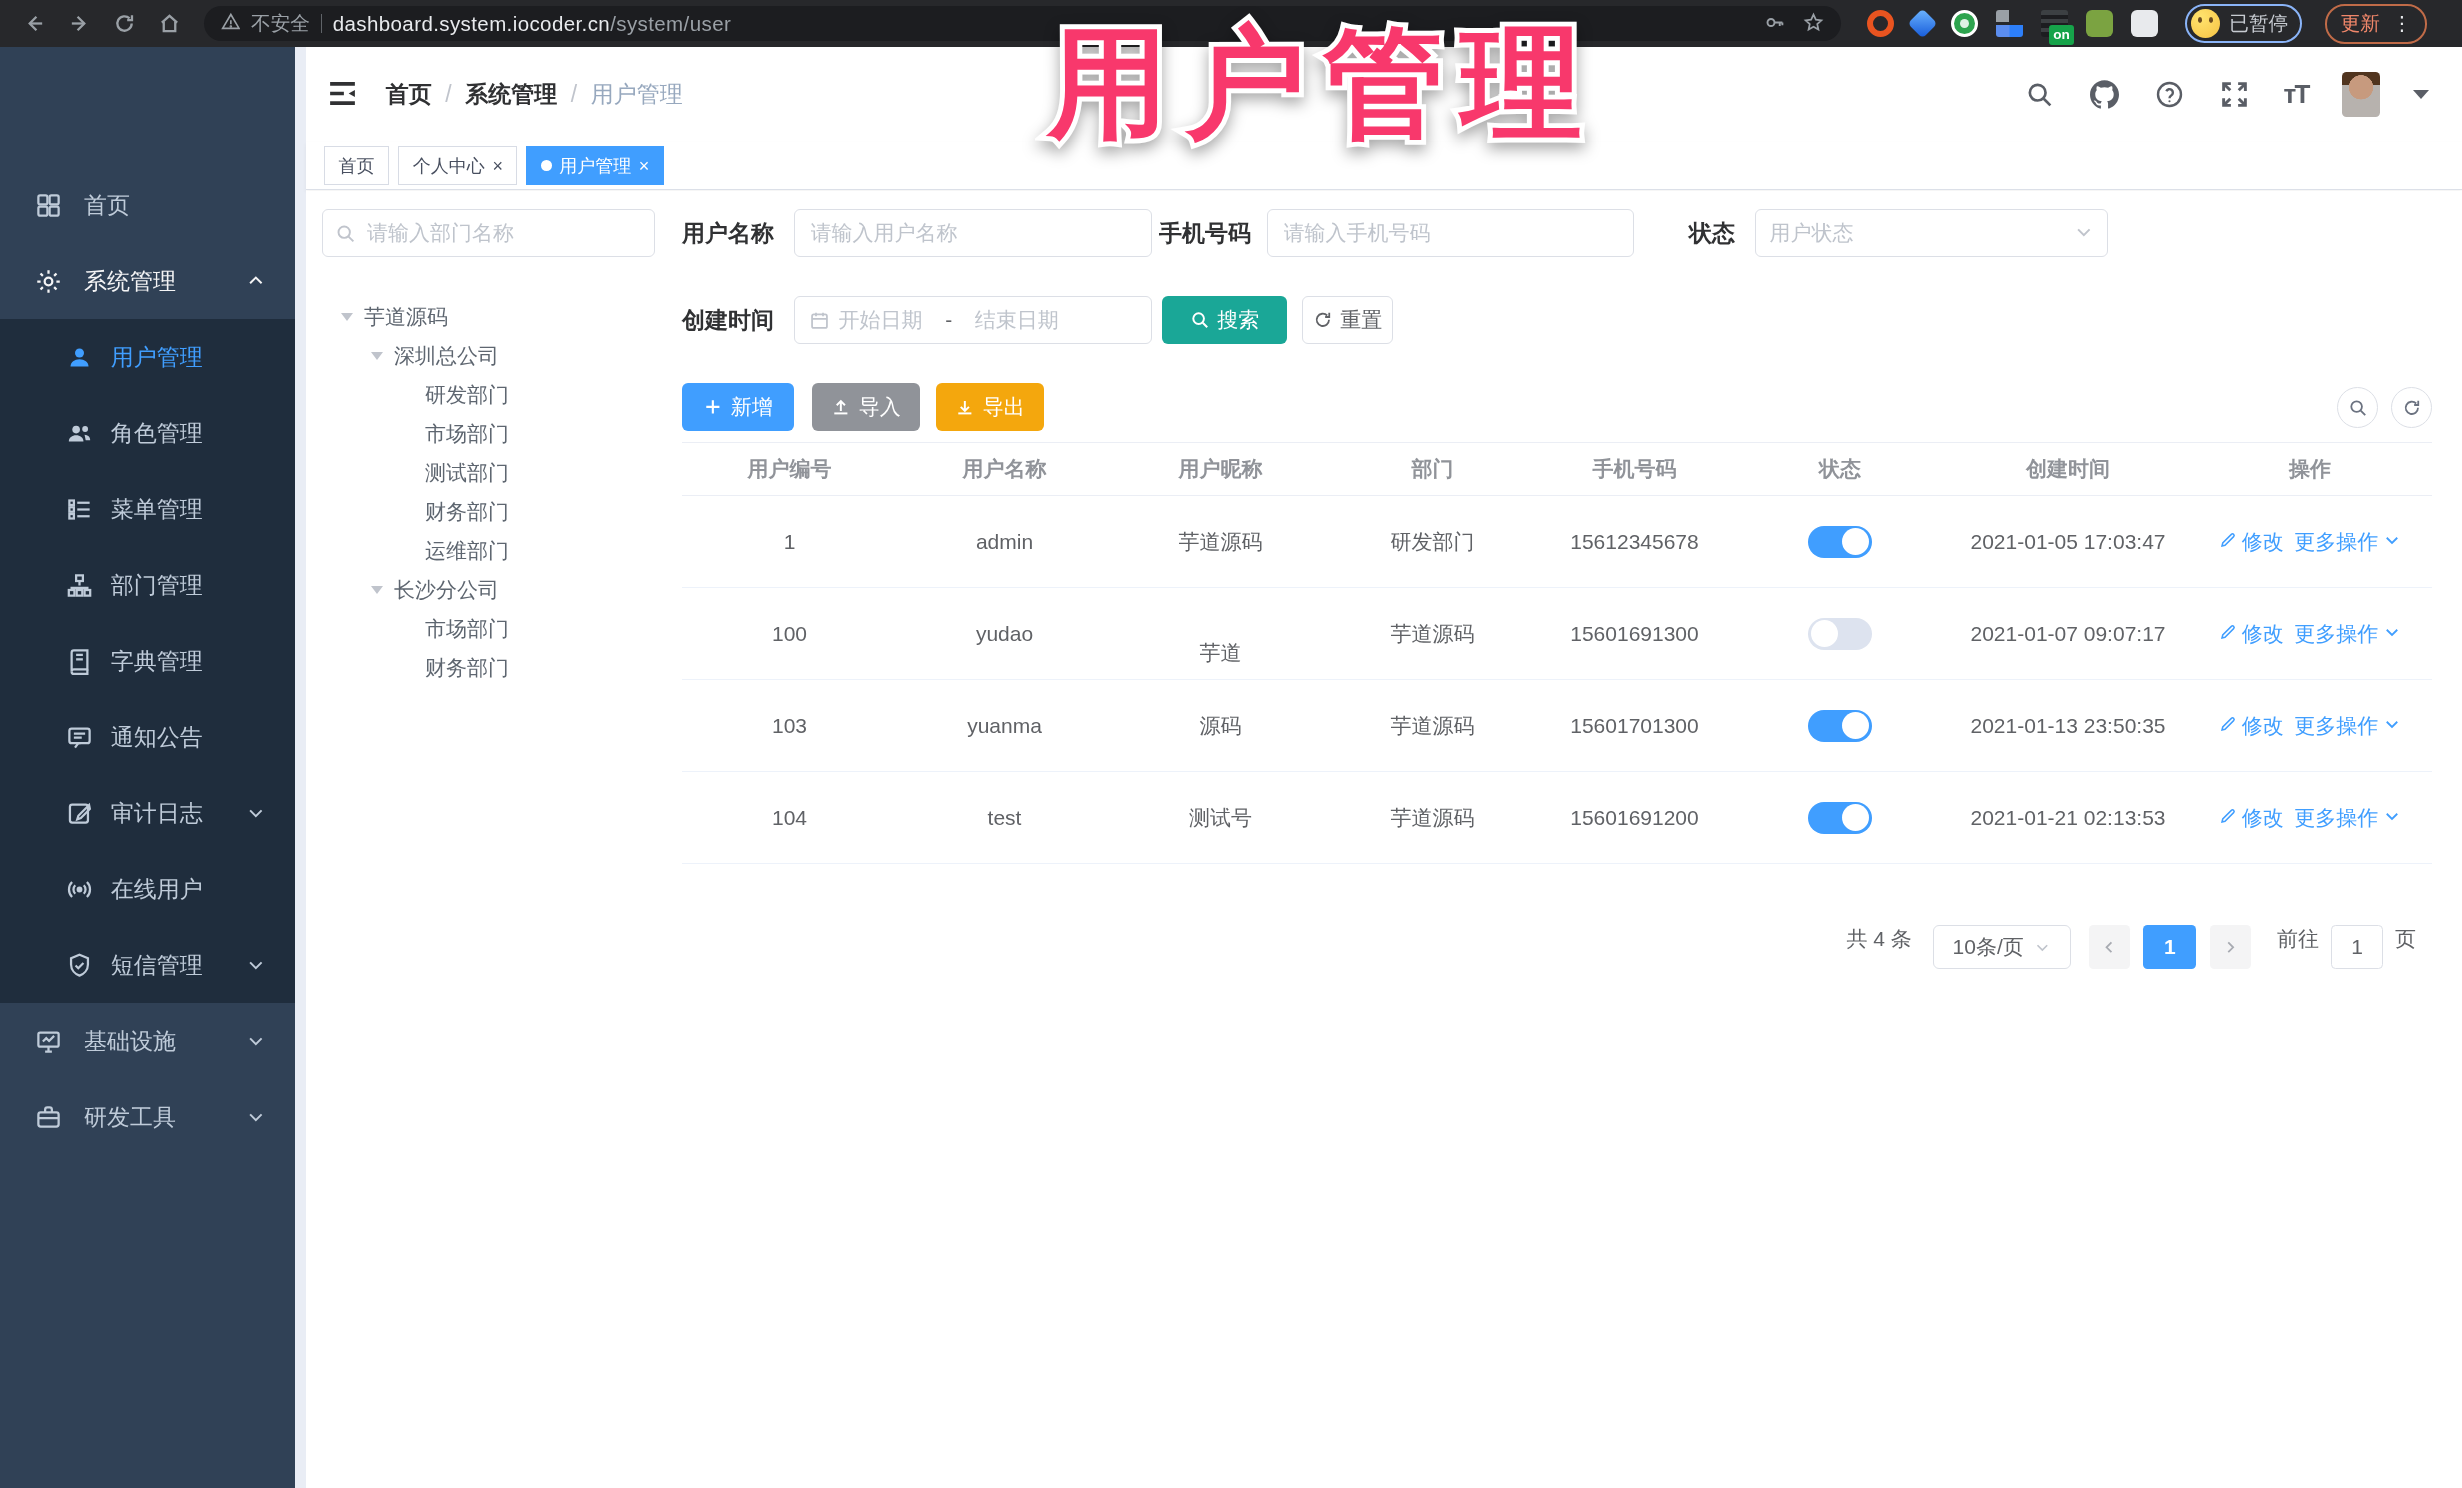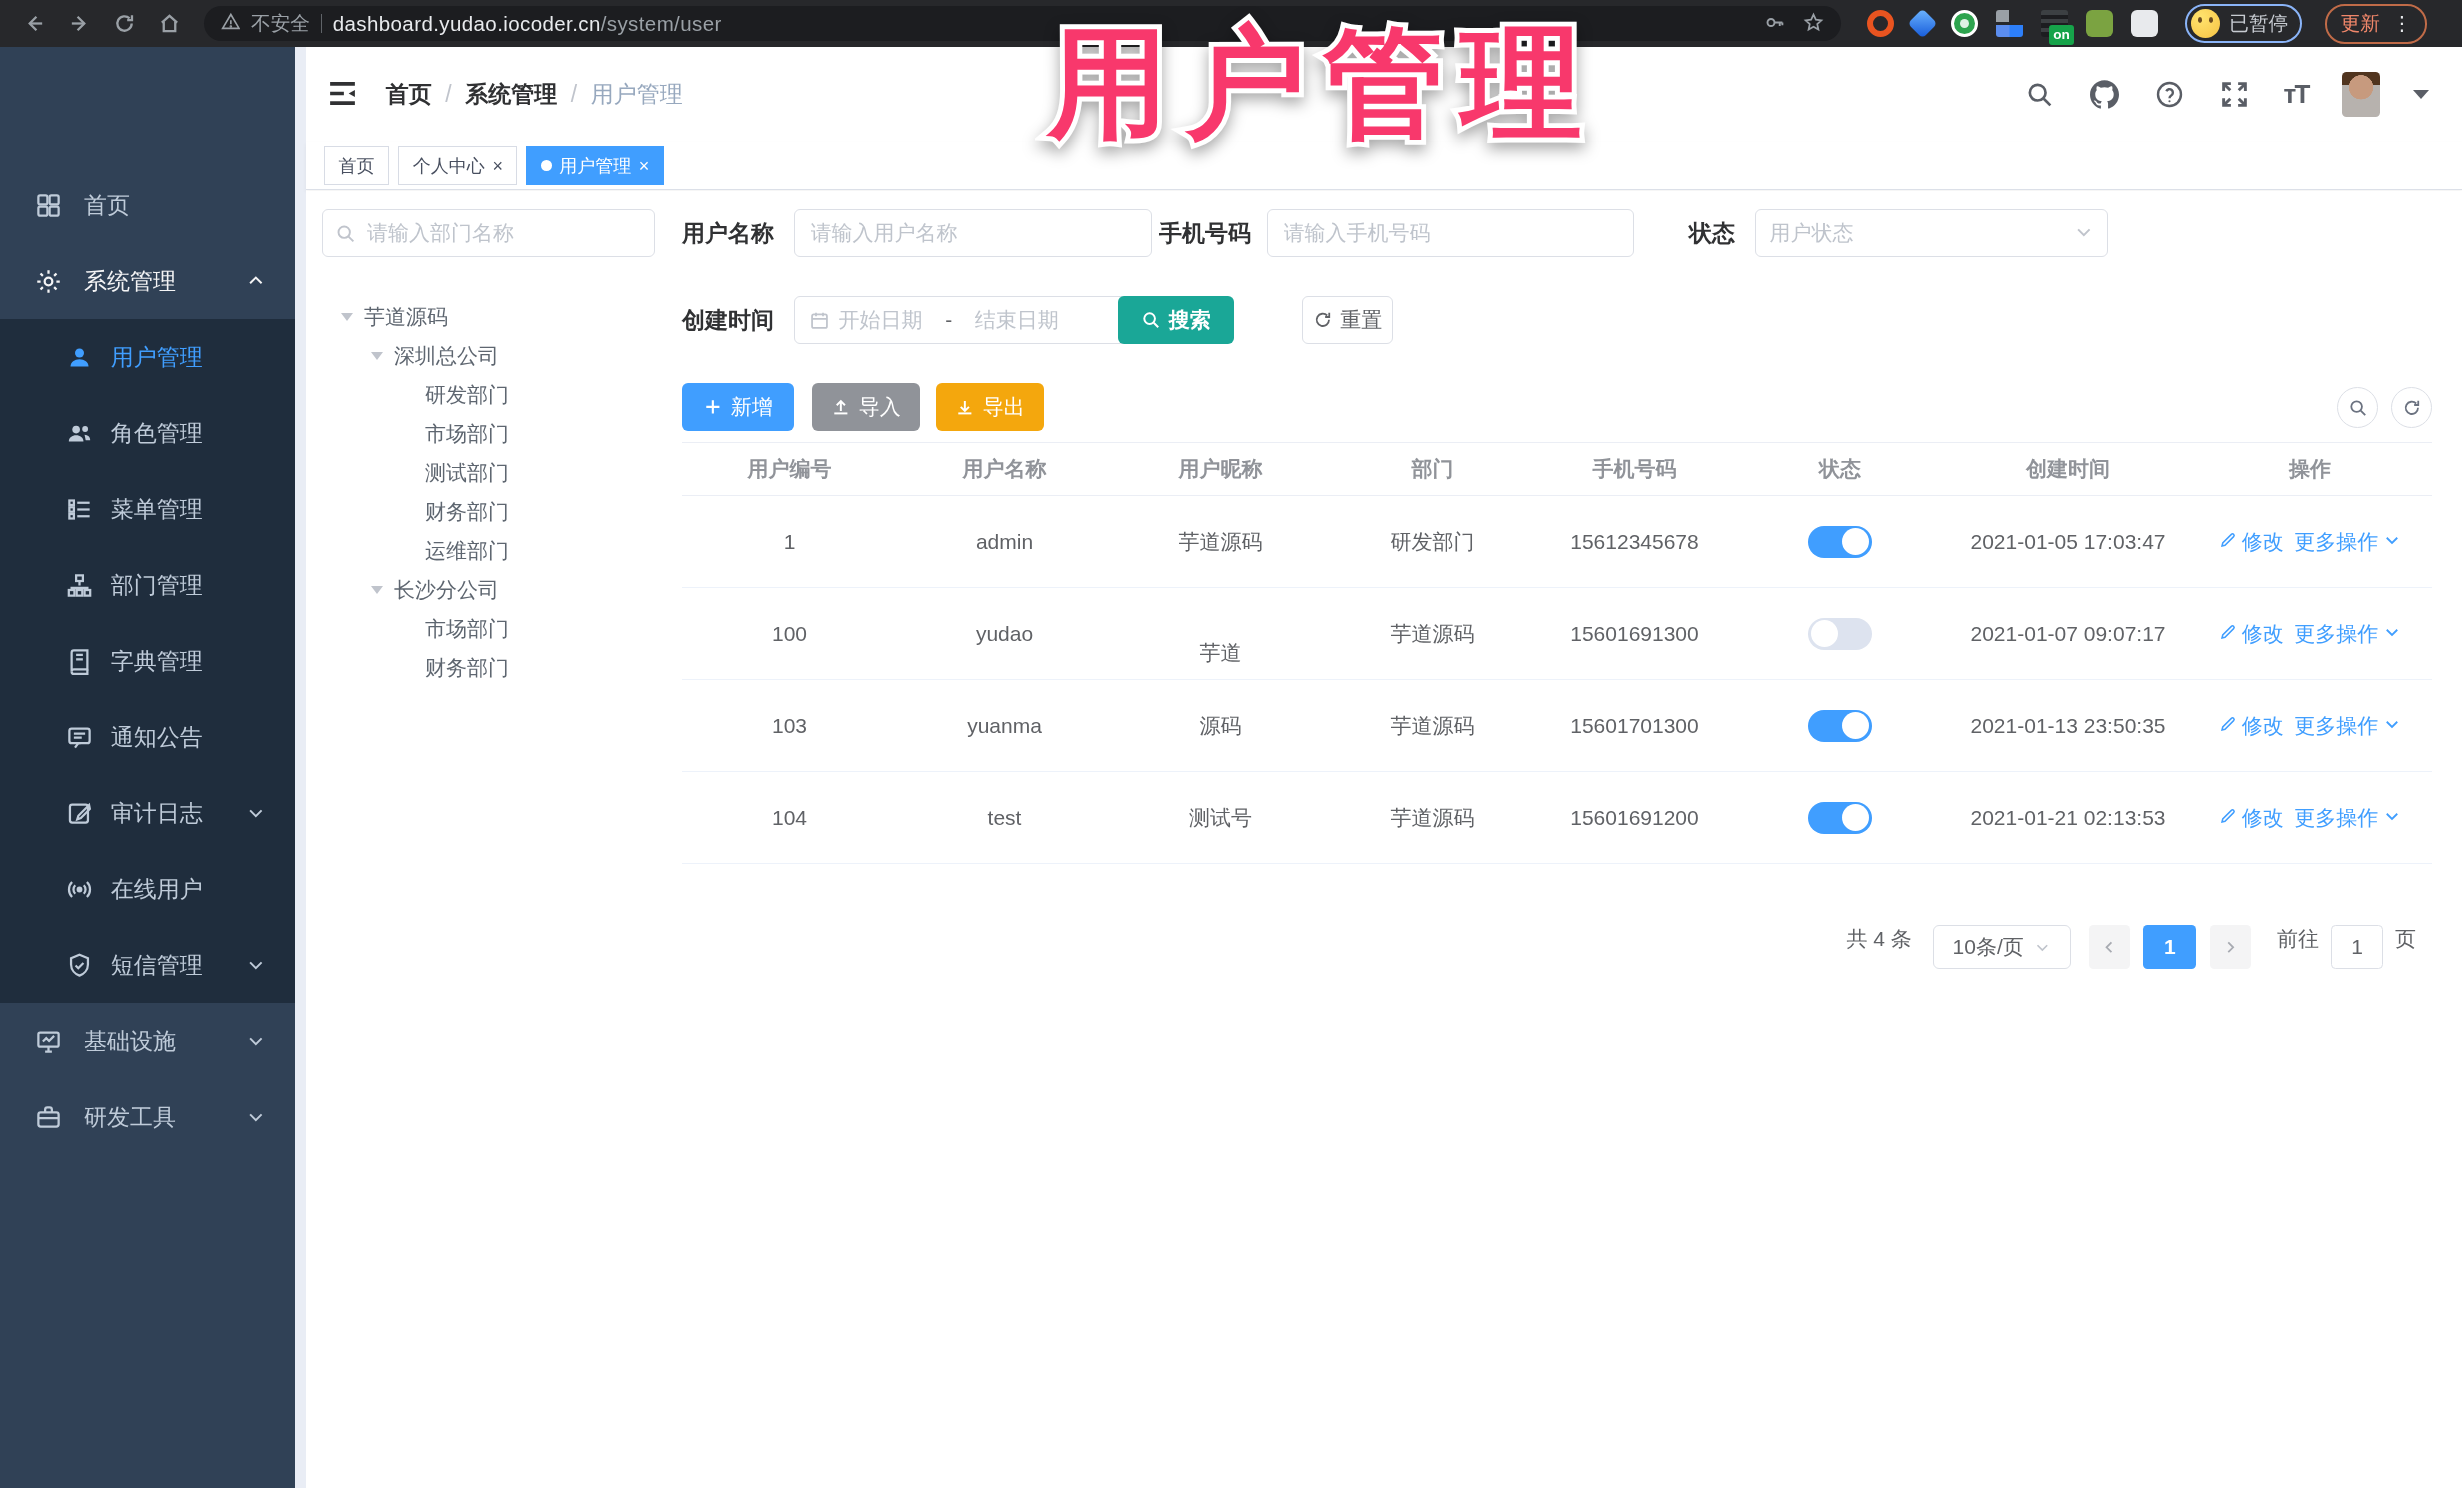--- a/index.html
+++ b/index.html
@@ -181,21 +181,21 @@
         </svg>
       </div>
     <div class="omnibox">
       <span class="warn"><svg viewBox="0 0 24 24" fill="none" stroke="currentColor" stroke-width="2">
             <path d="M12 3L22 20H2z"></path>
             <path d="M12 10v5"></path>
             <circle cx="12" cy="17.6" r="0.6" fill="currentColor"></circle>
           </svg></span>
       <span class="sec-label">不安全</span>
       <span class="omni-div"></span>
-      <span class="url"><span>dashboard.yudao.iocoder.cn</span><span class="path">/system/user</span></span>
+      <span class="url"><span>dashboard.system.iocoder.cn</span><span class="path">/system/user</span></span>
       <span class="omni-right">
         <span><svg viewBox="0 0 24 24" fill="none" stroke="#9AA0A6" stroke-width="2.2">
               <circle cx="8" cy="12" r="4"></circle>
               <path d="M12 12h9M18 12v4M21 12v3"></path>
             </svg></span>
         <span><svg viewBox="0 0 24 24" fill="none" stroke="#9AA0A6" stroke-width="2">
               <path d="M12 3l2.7 5.8 6.3.7-4.7 4.3 1.3 6.2-5.6-3.2-5.6 3.2 1.3-6.2L3 9.5l6.3-.7z"></path>
             </svg></span>
       </span>
     </div>
@@ -517,21 +517,21 @@
       <div class="f-label" style="left:376px;top:105px;">创建时间</div>
       <div class="f-input" style="left:488px;top:105px;width:358px;">
         <svg class="cal" viewBox="0 0 24 24" fill="none" stroke="currentColor" stroke-width="2">
             <rect x="3.5" y="5" width="17" height="15.5" rx="2"></rect>
             <path d="M8 3v4M16 3v4M3.5 10h17"></path>
           </svg>
         <span class="ph">开始日期</span>
         <span class="date-sep">-</span>
         <span class="ph">结束日期</span>
       </div>
-      <button class="btn search" style="left:812px;top:105px;width:116px;font-weight:bold;">
+      <button class="btn search" style="left:856px;top:105px;width:125px;">
         <svg viewBox="0 0 24 24" fill="none" stroke="#fff" stroke-width="2.4">
             <circle cx="10.5" cy="10.5" r="6.5"></circle>
             <path d="M15.5 15.5L21 21"></path>
           </svg>
         <span>搜索</span>
       </button>
       <button class="btn reset" style="left:996px;top:105px;width:91px;">
         <svg viewBox="0 0 24 24" fill="none" stroke="currentColor" stroke-width="2.2">
             <path d="M19.5 12a7.5 7.5 0 1 1-2.2-5.3"></path>
             <path d="M19.8 3.5v5h-5"></path>

